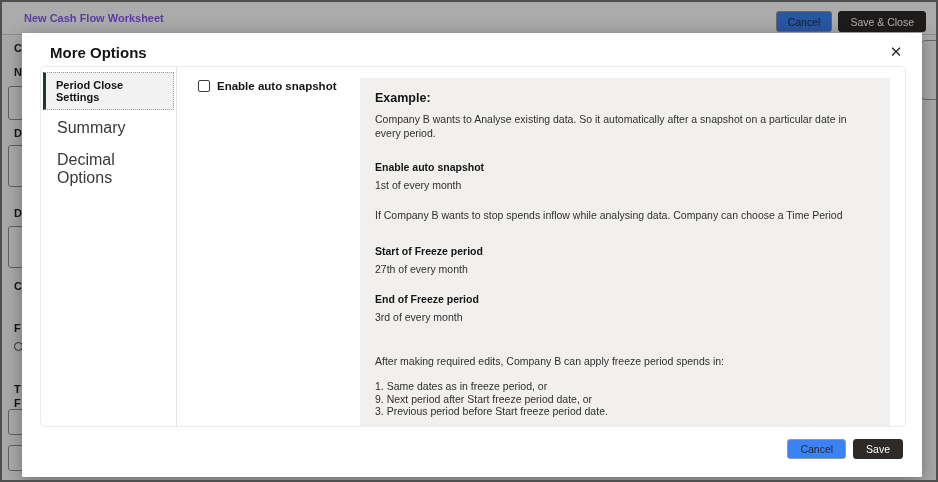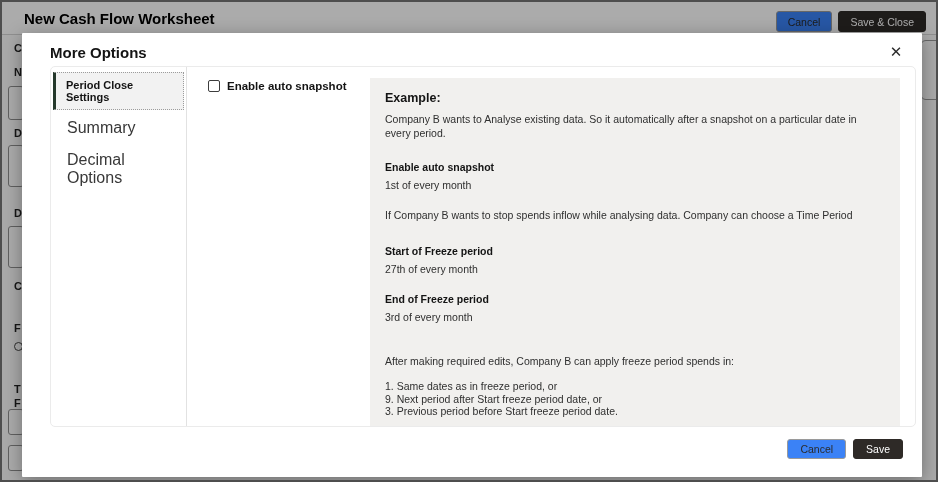--- a/index.html
+++ b/index.html
@@ -11,21 +11,21 @@
     border:2px solid #4e4e4e;
   }
 
   
   .bg-page { position:absolute; inset:0; background:#fdfdfd; }
   .bg-header {
     position:absolute; left:0; top:0; right:0; height:33px;
     background:#ffffff; border-bottom:1px solid #d6d6d6;
     display:flex; align-items:center;
   }
-  .bg-title { font-size:15px; font-weight:bold; color:#000000; margin-left:22px; }
+  .bg-title { font-size:11px; font-weight:bold; color:#8b5cf6; margin-left:22px; }
   .bg-header-actions { position:absolute; right:10px; top:9px; display:flex; gap:6px; }
   .btn {
     font-family:"Liberation Sans", sans-serif;
     font-size:10.5px; border-radius:3px; cursor:pointer;
     display:inline-flex; align-items:center; justify-content:center;
   }
   .btn-light { background:#3b82f6; border:1px solid #9a9a9a; color:#2b2b2b; }
   .btn-dark  { background:#2e2a27; border:1px solid #2e2a27; color:#ffffff; }
   .bg-header-actions .btn { height:21px; padding:0 11px; }
 
@@ -59,21 +59,21 @@
     position:absolute; left:28px; top:11px;
     font-size:15px; font-weight:bold; color:#141414;
   }
   .modal-close {
     position:absolute; right:14px; top:7px; width:24px; height:24px;
     display:flex; align-items:center; justify-content:center;
     font-size:15px; color:#2b2b2b; cursor:pointer; border-radius:3px;
   }
 
   .panels {
-    position:absolute; left:28px; top:33px; width:866px; height:361px;
+    position:absolute; left:18px; top:33px; width:866px; height:361px;
     border:1px solid #ebebeb; border-radius:5px; display:flex; overflow:hidden;
   }
   .sidebar {
     width:136px; border-right:1px solid #e2e2e2; padding-top:3px; flex:none;
   }
   .tab {
     font-size:16px; color:#383838; padding:7px 12px 7px 16px; cursor:pointer;
   }
   .tab-selected {
     margin:2px 2px 2px 2px; padding:6px 8px 6px 10px;

